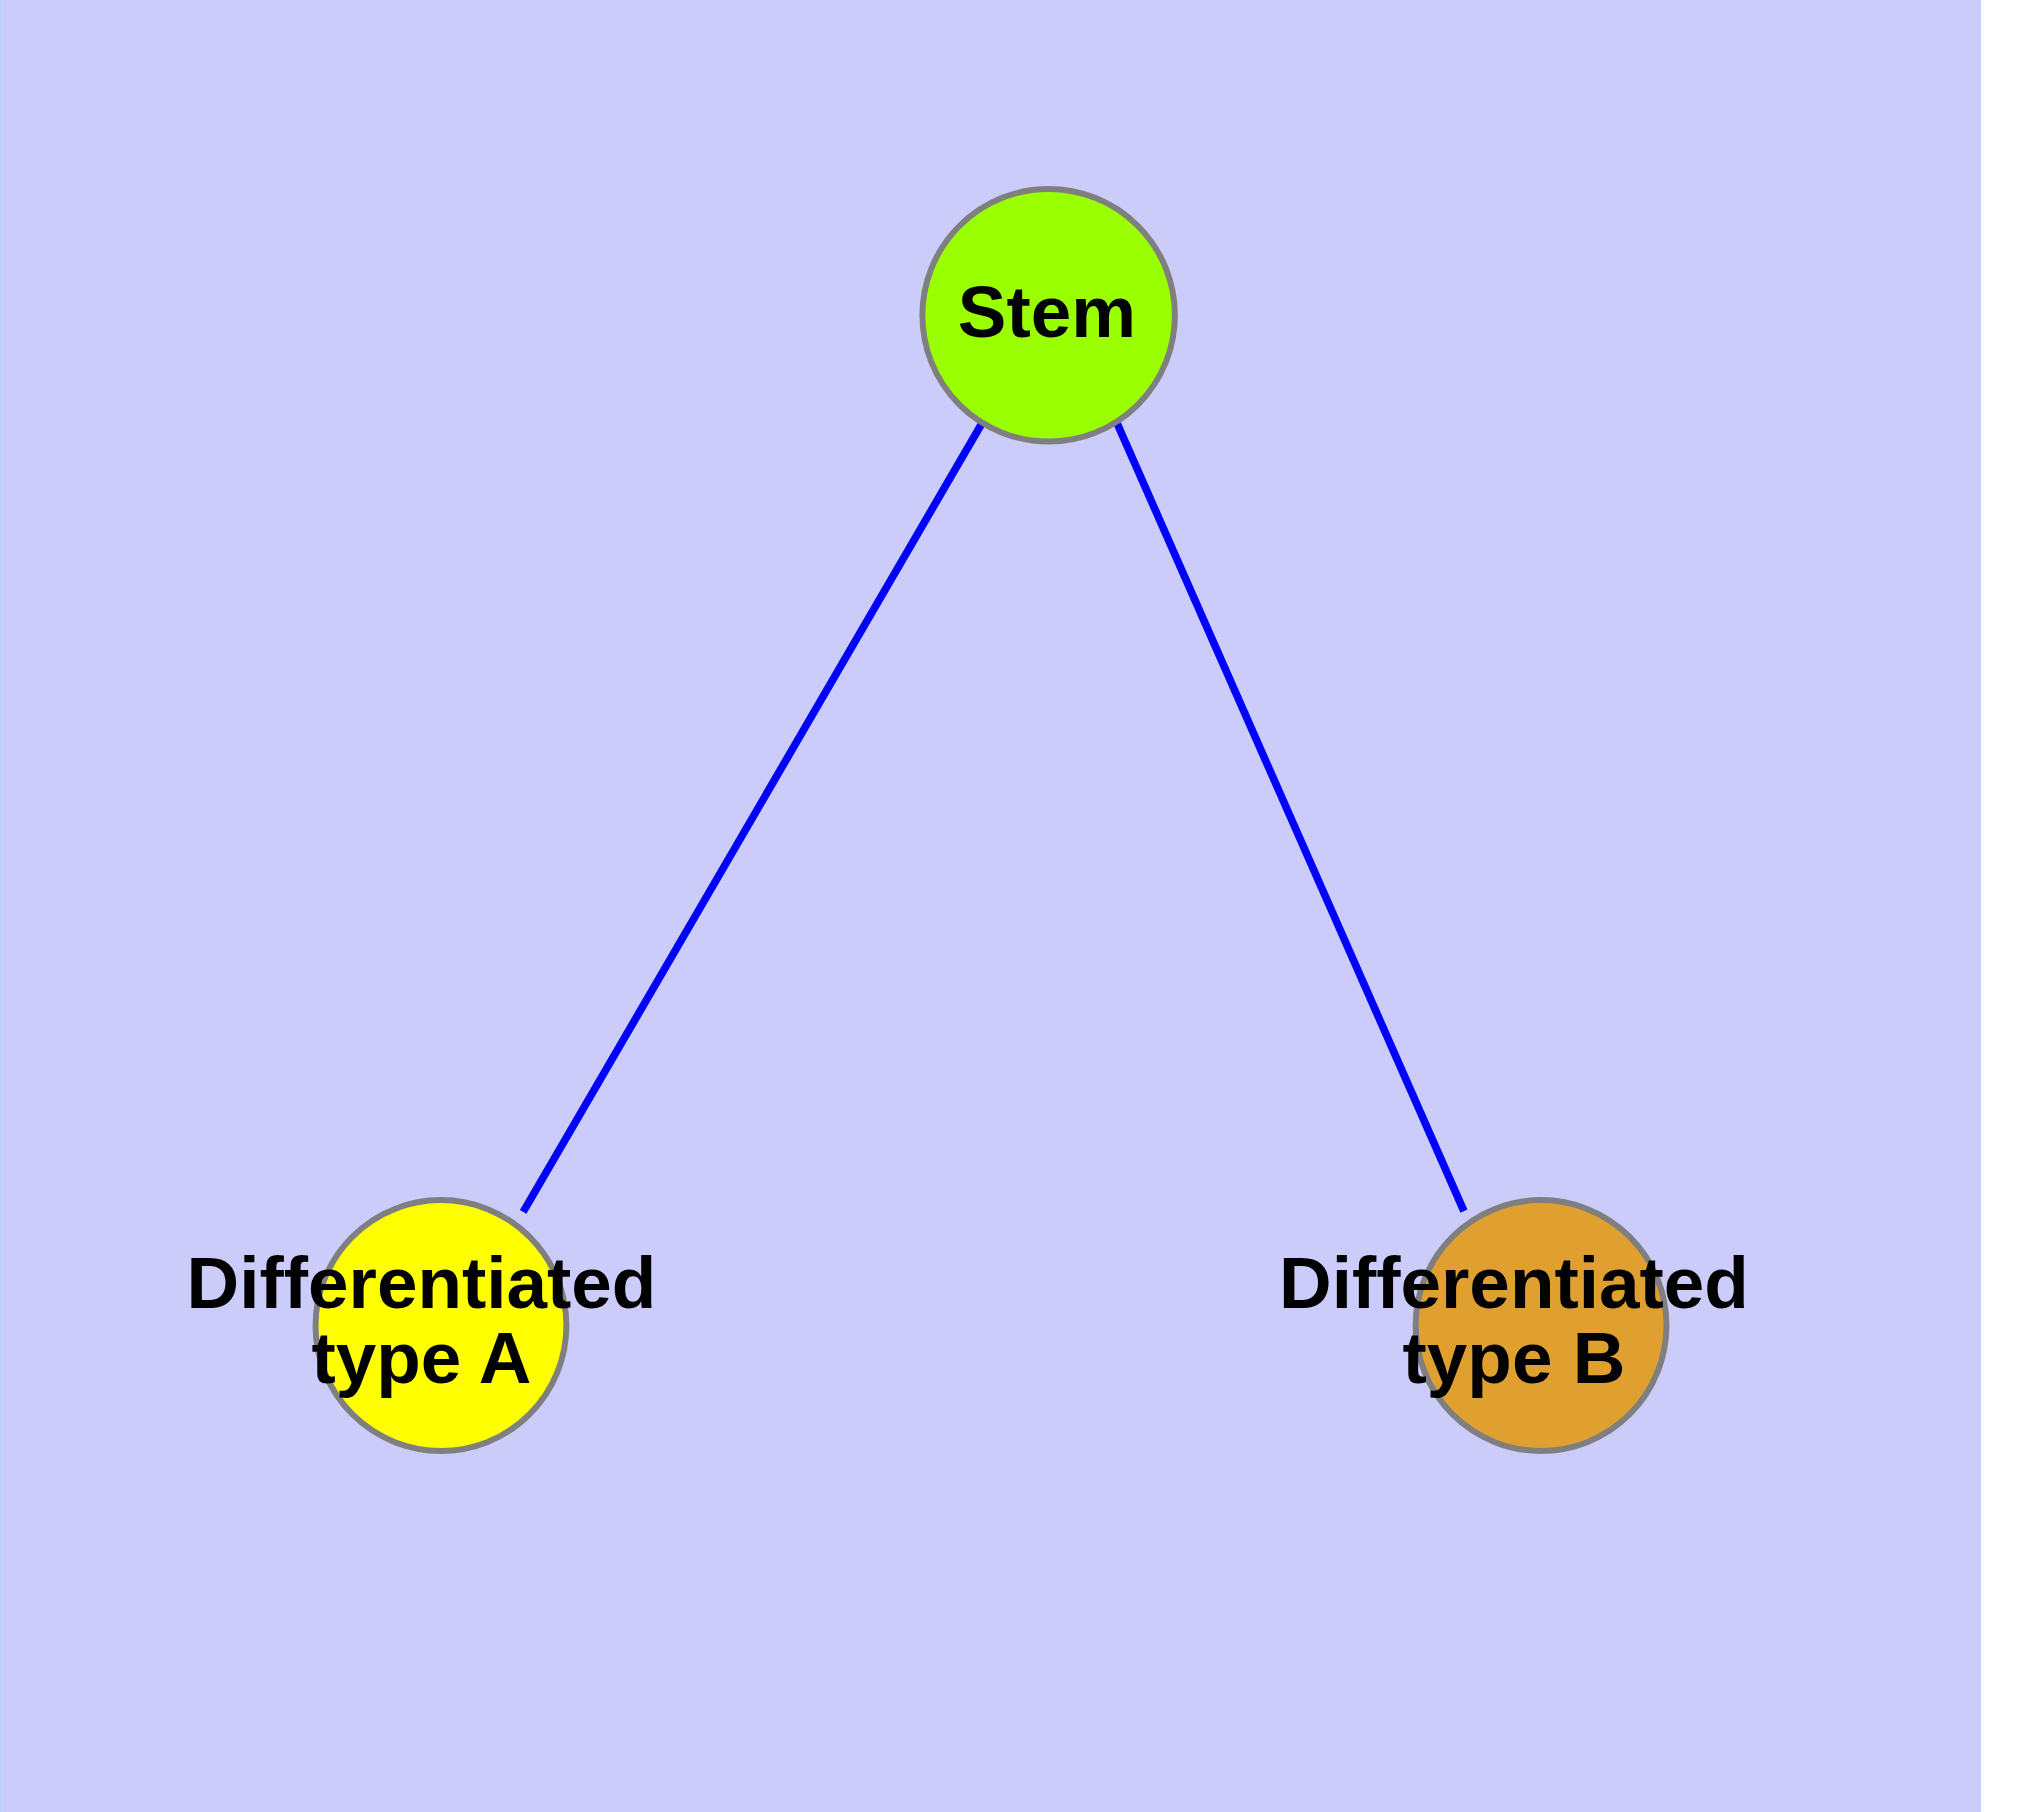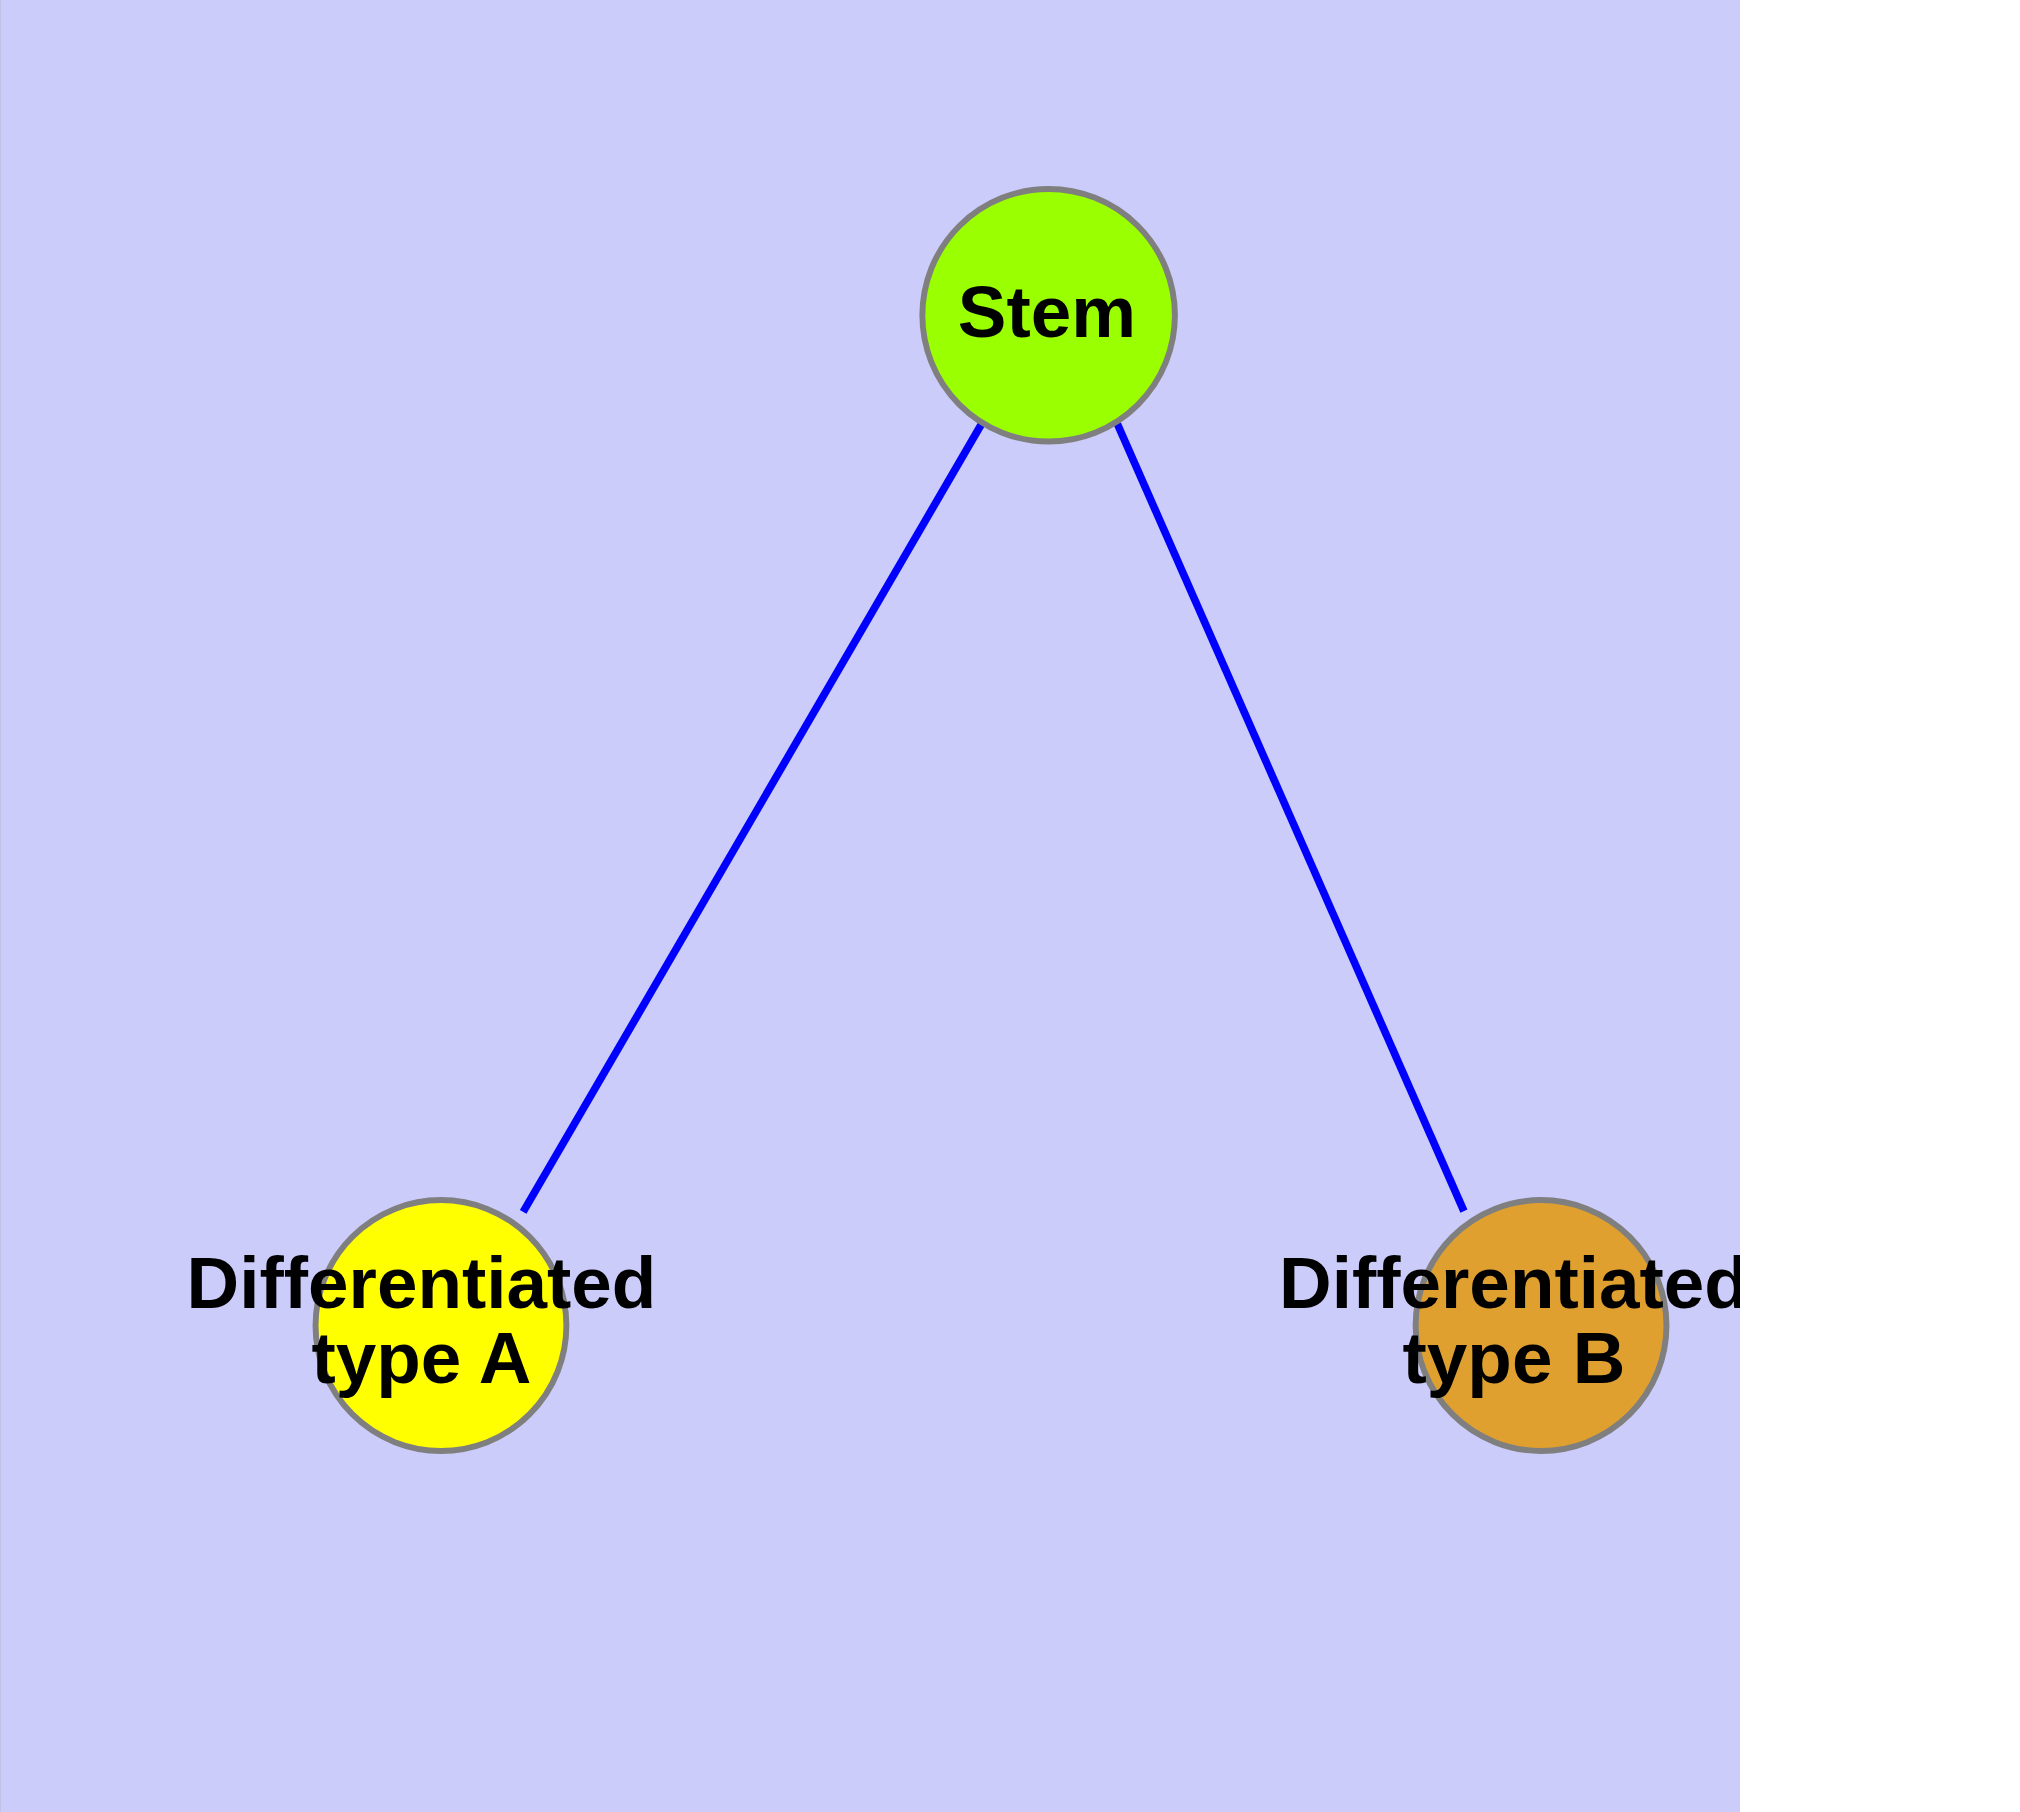--- a/index.html
+++ b/index.html
@@ -2,24 +2,24 @@
 <html style="font-size:13.6px"><head>
 <meta charset="utf-8">
 <style>
   html, body {
     margin: 0;
     padding: 0;
     background: #ffffff;
   }
   #canvas {
     position: relative;
-    width: 1740px;
+    width: 1981px;
     height: 1812px;
     overflow: hidden;
-    background: #a3a3a3;
+    background: #5eead4;
     font-family: "Liberation Sans", sans-serif;
   }
   #graph-svg {
     position: absolute;
     top: 0;
     left: 0;
     width: 2021px;
     height: 1812px;
     display: block;
   }

